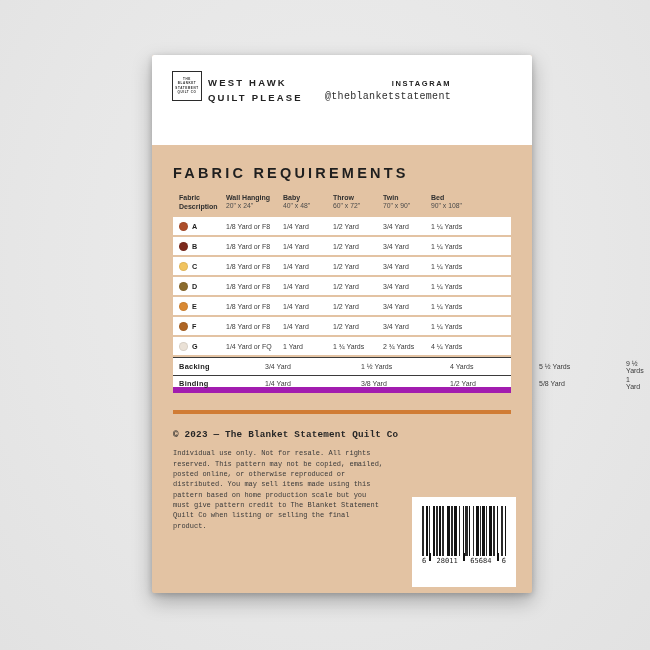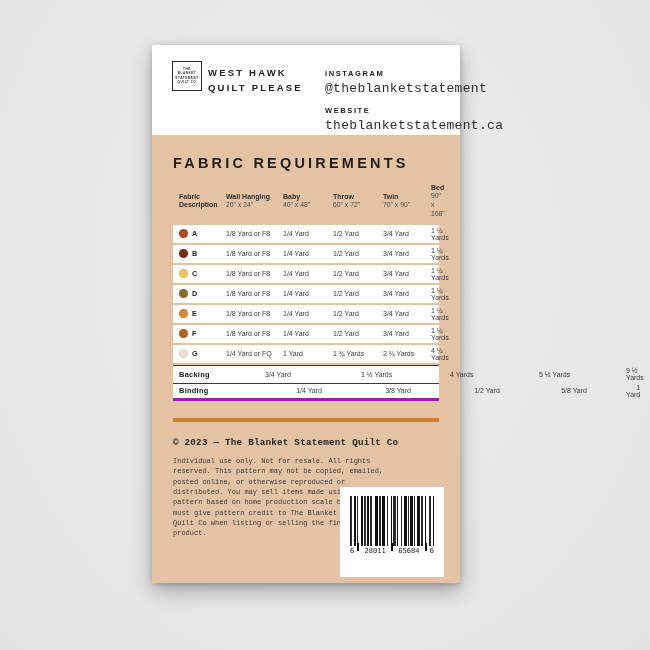--- a/index.html
+++ b/index.html
@@ -5,58 +5,58 @@
   * { margin:0; padding:0; box-sizing:border-box; }
   html,body { width:650px; height:650px; }
   body {
     background: radial-gradient(ellipse at 50% 40%, #ededed 0%, #e7e7e7 60%, #e2e2e2 100%);
     font-family: "Liberation Sans", sans-serif;
     color:#2e2e2e;
     overflow:hidden;
     position:relative;
   }
   .card {
-    position:absolute; left:152px; top:45px; width:308px; height:538px;
+    position:absolute; left:152px; top:55px; width:380px; height:538px;
     background:#e3c3a3; border-radius:2px;
     box-shadow: 0 8px 20px rgba(0,0,0,0.28), 0 2px 6px rgba(0,0,0,0.18);
     text-decoration: underline;
   }
   
   .card-header {
     position:absolute; top:0; left:0; right:0; height:90px; background:#ffffff;
     border-radius:2px 2px 0 0;
     display:flex; align-items:flex-start;
   }
   .logo-box {
     position:absolute; left:20px; top:16px; width:30px; height:30px;
     border:1px solid #2b2b2b; background:#fff;
     display:flex; flex-direction:column; align-items:center; justify-content:center;
     gap:1px;
   }
   .logo-box span { font-size:3px; letter-spacing:0.6px; font-weight:bold; color:#2b2b2b; line-height:1.1; }
   .brand { position:absolute; left:56px; top:23px; }
   .brand div { font-weight:bold; font-size:9.5px; letter-spacing:2.2px; line-height:1.0; margin-bottom:5px; color:#222; }
   .contact { position:absolute; left:173px; top:24px; }
-  .contact .label { font-weight:bold; font-size:7.5px; letter-spacing:1.6px; color:#222; margin-bottom:3px; }
-  .contact .value { font-family:"Liberation Mono", monospace; font-size:13px; letter-spacing:0.3px; color:#2e2e2e; }
+  .contact .label { font-weight:bold; font-size:7.5px; letter-spacing:1.6px; color:#222; margin-bottom:3px;text-align:right; }
+  .contact .value { font-family:"Liberation Mono", monospace; font-size:10px; letter-spacing:0.3px; color:#2e2e2e; }
   .contact .block + .block { margin-top:10px; }
   
   .card-body { position:absolute; top:90px; left:0; right:0; bottom:0; padding:0 21px; }
   h1.section-title {
     padding-top:20px; font-size:14.5px; font-weight:bold; letter-spacing:3.2px; color:#1f1f1f;
   }
   
   .t-grid { display:grid; grid-template-columns:47px 57px 50px 50px 48px 1fr; align-items:center; }
   .t-head { margin-top:13px; padding-left:6px; }
   .t-head .cname { display:block; font-weight:bold; font-size:7px; color:#2f2f2f; line-height:1.2; }
   .t-head .csize { display:block; font-size:6.8px; color:#4a4a4a; line-height:1.3; }
   .t-body { margin-top:6px; }
   .t-row { background:#ffffff; height:18px; padding-left:6px; margin-bottom:2px; }
   .t-row.strong { margin-bottom:0; border-top:1px solid #3b3b3b;gap:39px; }
-  .t-row.strong:last-child { border-bottom:3px solid #a21caf;text-align:right; }
+  .t-row.strong:last-child { border-bottom:6px solid #a21caf; }
   .t-row .cell { font-size:7px; color:#3a3a3a; }
   .fab { display:flex; align-items:center; gap:4px; }
   .swatch { width:9px; height:9px; border-radius:50%; border:1px solid rgba(0,0,0,0.08); flex:0 0 auto; }
   .fab .rlabel { font-weight:bold; font-size:7.2px; color:#222; letter-spacing:0.3px; }
   .t-row.strong .rlabel { font-size:7.4px; }
   
   .notes { display:flex; margin-top:13px; }
   .notes .left { width:157px; }
   .notes .right { width:120px; }
   .note-heading { font-family:"Liberation Mono", monospace; font-weight:bold; font-size:10.5px; letter-spacing:1px; color:#2b2b2b; }
@@ -95,24 +95,20 @@
       </div>
     <div class="brand">
       <div>WEST HAWK</div>
       <div>QUILT PLEASE</div>
     </div>
     <div class="contact">
       <div class="block">
         <div class="label">INSTAGRAM</div>
         <div class="value">@theblanketstatement</div>
       </div>
-      <div class="block">
-        <div class="label">WEBSITE</div>
-        <div class="value">theblanketstatement.ca</div>
-      </div>
     </div>
   </div>
 
   <div class="card-body">
     <h1 class="section-title">FABRIC REQUIREMENTS</h1>
 
     <div class="t-grid t-head">
         <div>
           <span class="cname">Fabric Description</span>
         </div>

